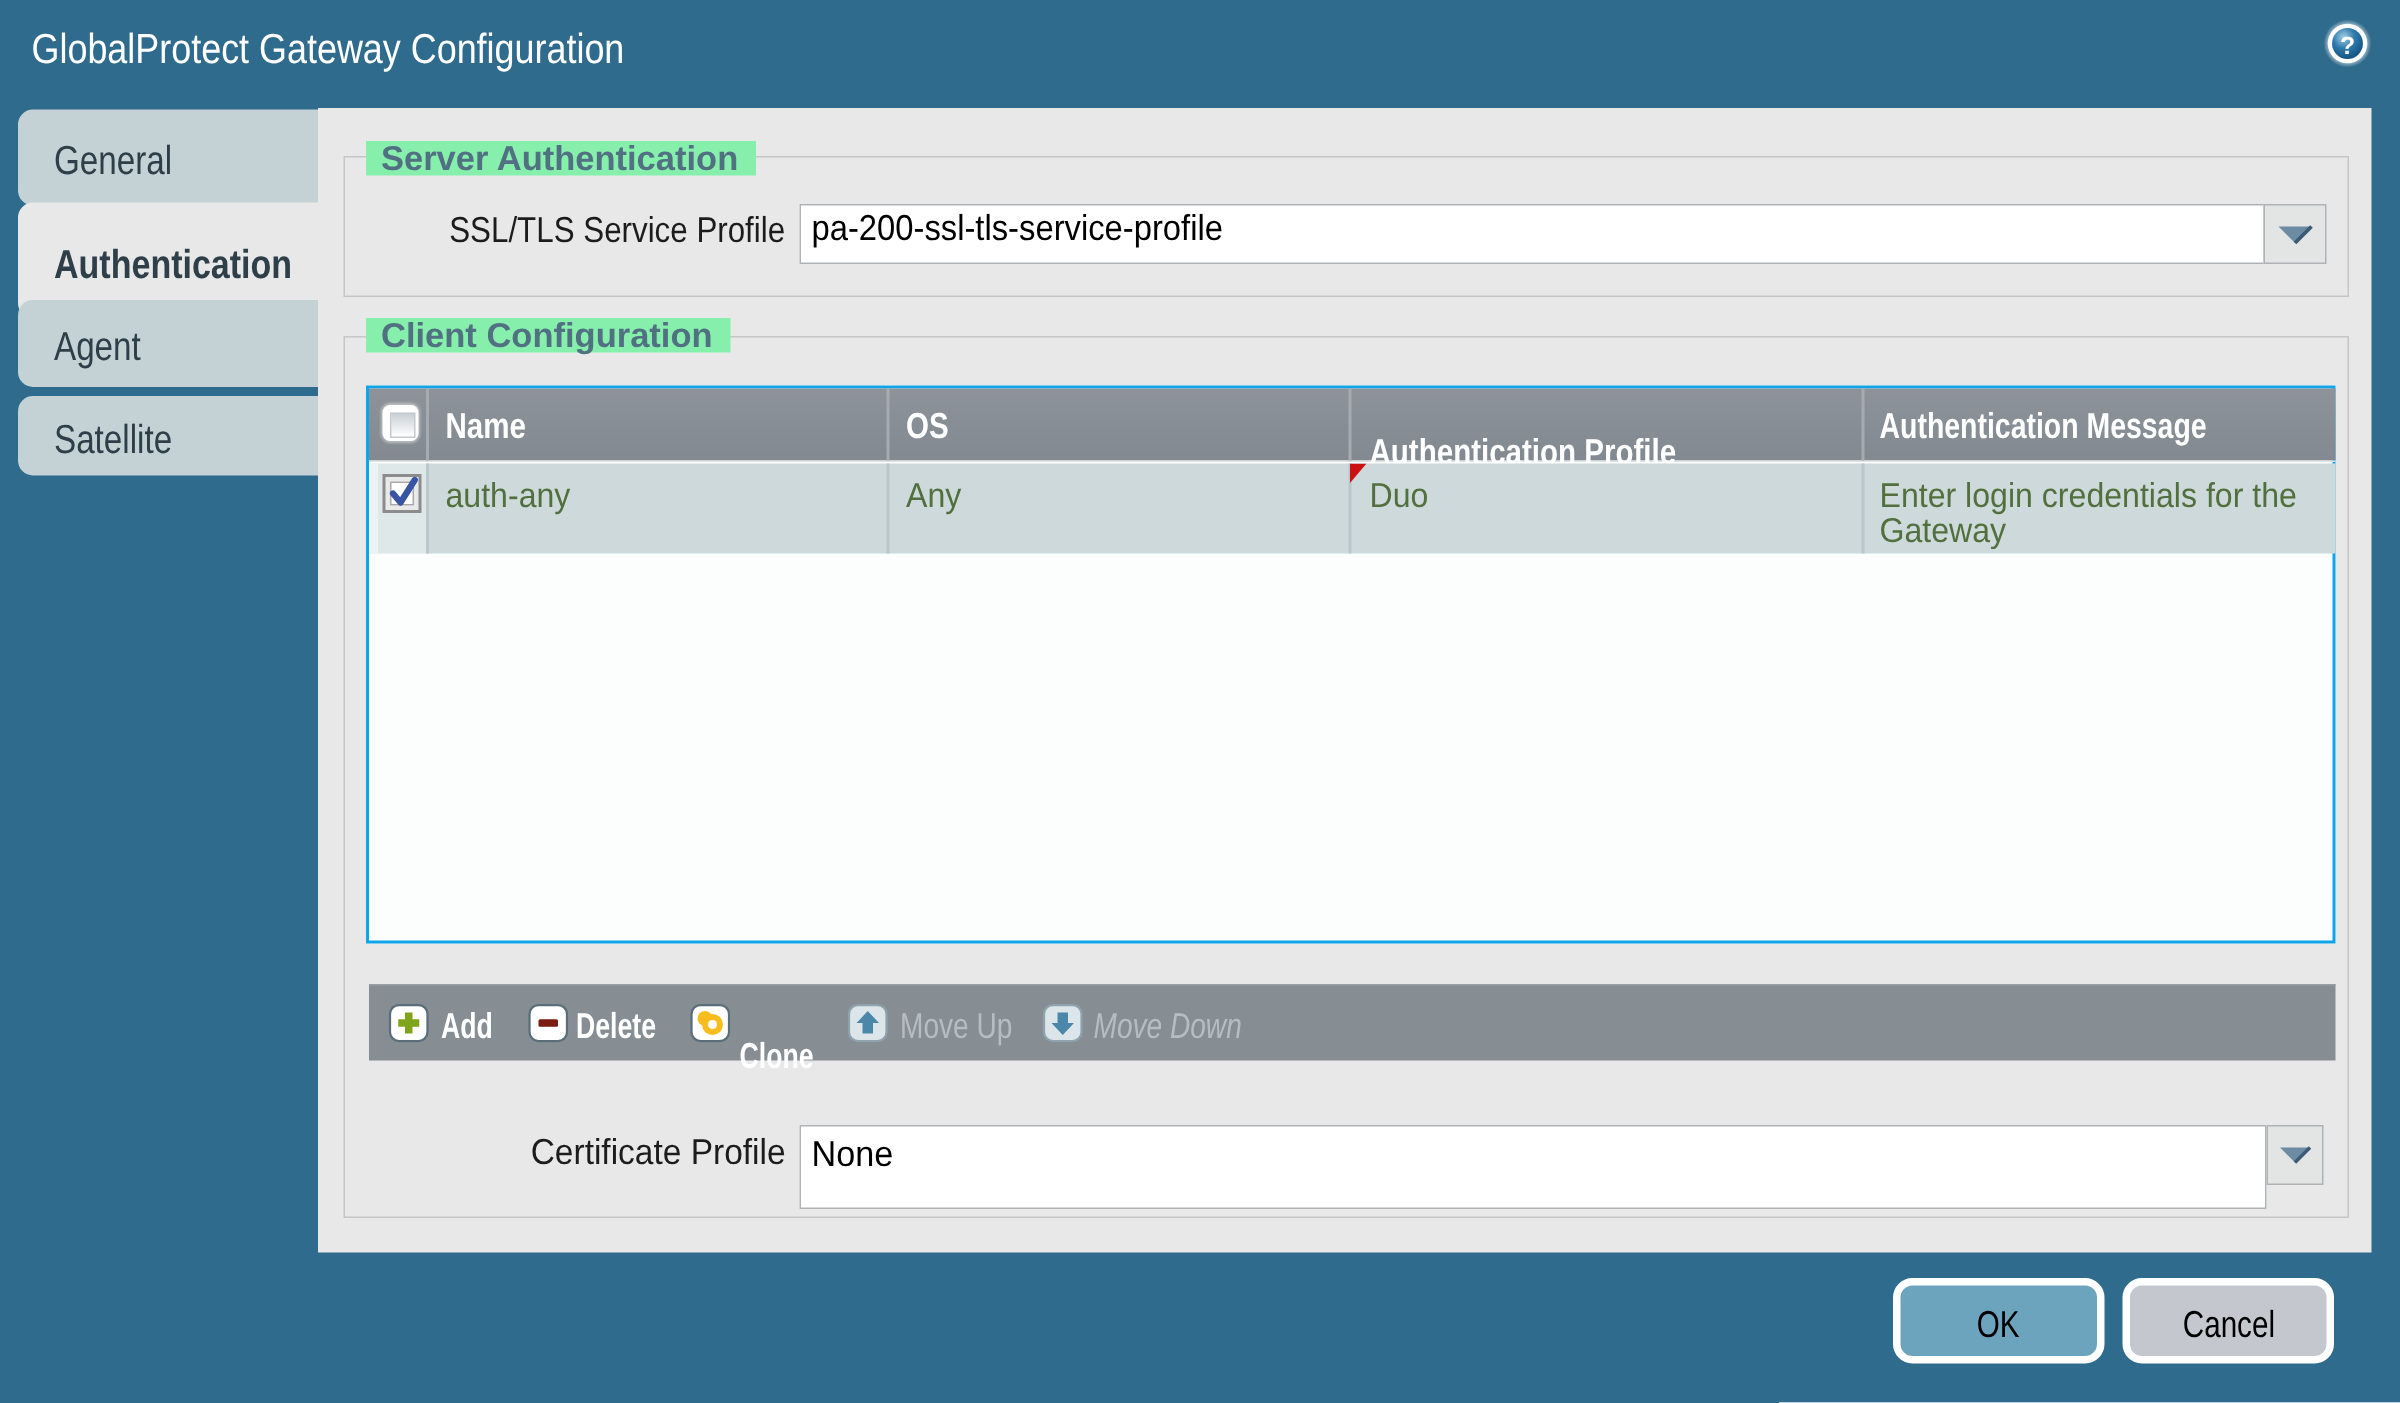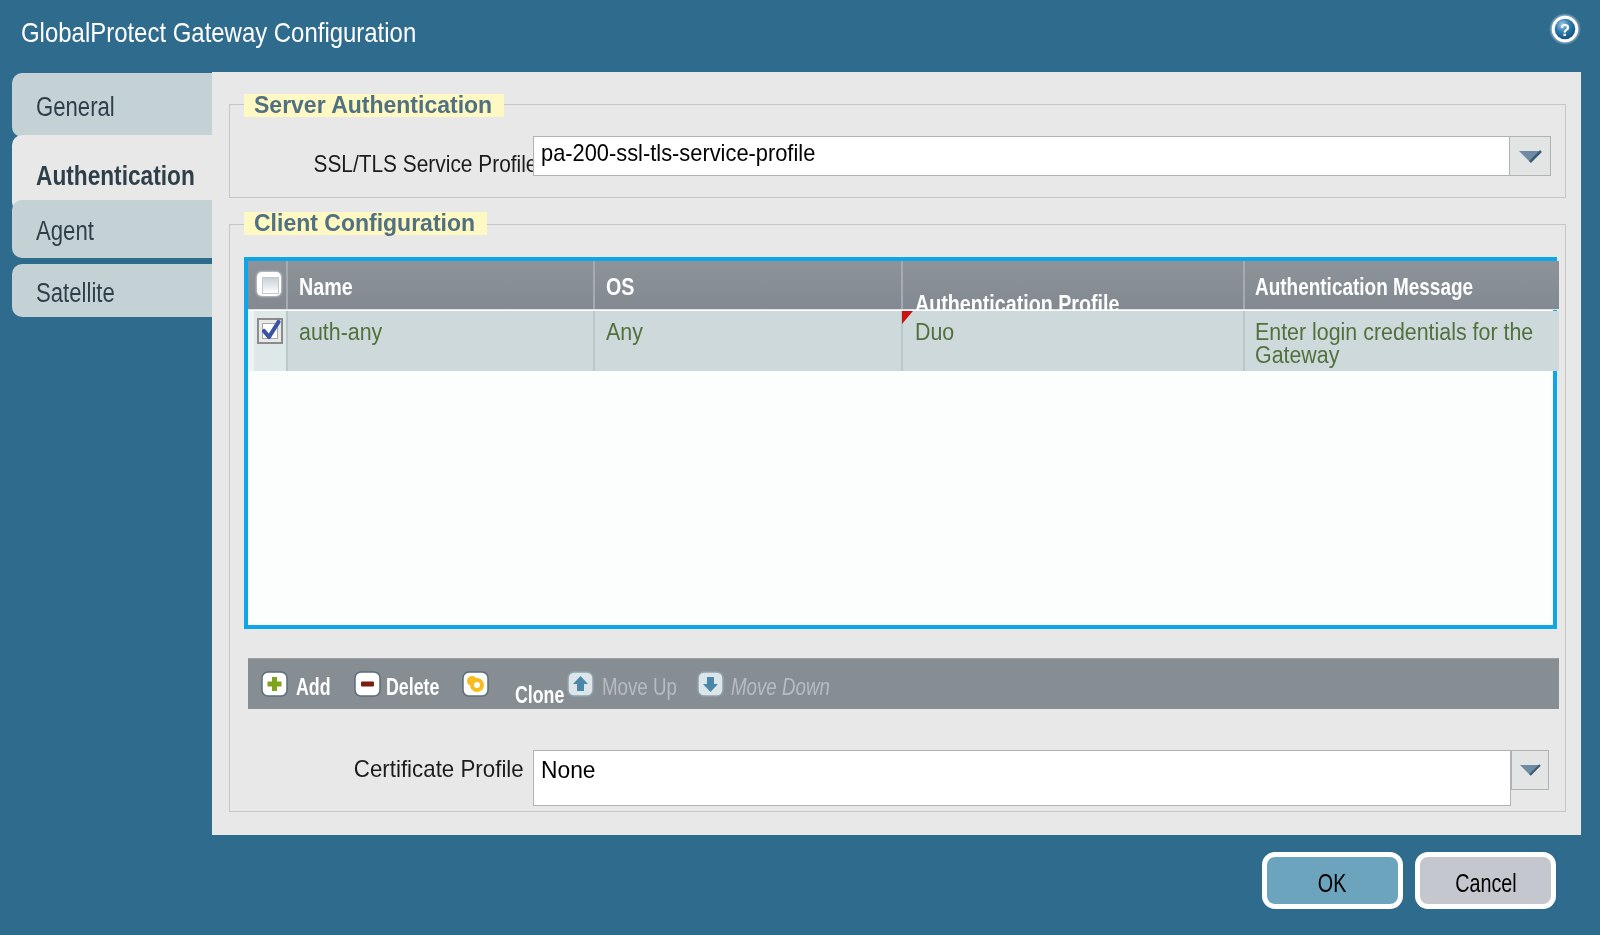--- a/index.html
+++ b/index.html
@@ -5,21 +5,21 @@
   html,body{margin:0;padding:0;}
   body{font-family:"Liberation Sans", sans-serif;}
   .stage{position:relative;width:1600px;height:935px;background:#2f6b8d;overflow:hidden;}
   .abs{position:absolute;}
   .sx{display:inline-block;transform-origin:left center;}
   .title{left:21px;top:19px;font-size:28px;line-height:28px;color:#ffffff;}
   .panel{left:212px;top:72px;width:1369px;height:763px;background:#e8e8e8;}
   .tab{left:12px;width:200px;background:#c4d2d6;border-radius:10px 0 0 10px;color:#2e3f49;font-size:27px;display:flex;align-items:center;padding-left:24px;padding-top:5px;box-sizing:border-box;}
   .tab.active{background:#e8e8e8;width:202px;border-radius:10px 0 0 10px;}
   .fieldset{border:1px solid #c6c6c6;}
-  .legend{font-size:23px;font-weight:bold;line-height:23px;color:#517082;background:#fef9c3;padding:0 12px 0 10px;}
+  .legend{font-size:23px;font-weight:bold;line-height:23px;color:#517082;background:#86efac;padding:0 12px 0 10px;}
   .flabel{font-size:24px;line-height:24px;color:#1c1c1c;text-align:right;}
   .flabel .sx{transform-origin:right center;}
   .field{background:#ffffff;border:1px solid #b0b3b5;box-sizing:border-box;font-size:24px;color:#000;}
   .ddbtn{background:#e3e4e4;border:1px solid #b0b3b5;box-sizing:border-box;display:flex;align-items:center;justify-content:center;}
   .hsep{background:#a5abb0;width:2px;}
   .hdrtxt{font-size:24px;font-weight:bold;line-height:24px;color:#ffffff;}
   .rowtxt{font-size:23px;line-height:23px;color:#52703e;}
   .tooltxt{font-size:24px;line-height:24px;font-weight:bold;color:#ffffff;}
   .tooltxt.dis{color:#b6bdc2;font-weight:400;}
 </style>
@@ -57,33 +57,33 @@
     </div>
   <div class="abs tab" style="top:200px;height:58px;">
       <span class="sx" style="transform:scaleX(0.82);">Agent</span>
     </div>
   <div class="abs tab" style="top:264px;height:53px;">
       <span class="sx" style="transform:scaleX(0.82);">Satellite</span>
     </div>
 
   <div class="abs fieldset" style="left:229px;top:104px;width:1335px;height:92px;"></div>
   <div class="abs legend" style="left:244px;top:94px;">Server Authentication</div>
-  <div class="abs flabel" style="left:242px;top:142px;width:295px;margin-top:10px;"><span class="sx" style="transform:scaleX(0.87);">SSL/TLS Service Profile</span></div>
+  <div class="abs flabel" style="left:228px;top:142px;width:295px;"><span class="sx" style="transform:scaleX(0.87);">SSL/TLS Service Profile</span></div>
   <div class="abs field" style="left:533px;top:136px;width:977px;height:40px;line-height:32px;padding-left:7px;"><span class="sx" style="transform:scaleX(0.91);">pa-200-ssl-tls-service-profile</span></div>
   <div class="abs ddbtn" style="left:1509px;top:136px;width:42px;height:40px;">
     <svg width="24" height="13" viewBox="0 0 24 13">
       <polygon points="1,1 23,1 12,12" fill="#6d8ba2"></polygon>
       <path d="M23,1 L12,12" stroke="#3a5a75" stroke-width="2.5" fill="none"></path>
     </svg>
   </div>
 
   <div class="abs fieldset" style="left:229px;top:224px;width:1335px;height:586px;"></div>
   <div class="abs legend" style="left:244px;top:212px;">Client Configuration</div>
 
-  <div class="abs" style="left:244px;top:257px;width:1313px;height:372px;border:4px solid #0ea5e9;box-sizing:border-box;background:#fcfdfd;">
+  <div class="abs" style="left:244px;top:257px;width:1313px;height:372px;border:2px solid #0ea5e9;box-sizing:border-box;background:#fcfdfd;">
 
     <div class="abs" style="left:0;top:0;width:1311px;height:48px;background:linear-gradient(#8d9399,#828990);border-bottom:1px solid #dde2e3;box-sizing:content-box;"></div>
     <div class="abs hsep" style="left:38px;top:0;height:48px;"></div>
     <div class="abs hsep" style="left:345px;top:0;height:48px;"></div>
     <div class="abs hsep" style="left:653px;top:0;height:48px;"></div>
     <div class="abs hsep" style="left:995px;top:0;height:48px;"></div>
     <div class="abs hdrtxt" style="left:51px;top:14px;"><span class="sx" style="transform:scaleX(0.82);">Name</span></div>
     <div class="abs hdrtxt" style="left:358px;top:14px;"><span class="sx" style="transform:scaleX(0.82);">OS</span></div>
     <div class="abs hdrtxt" style="left:667px;top:31px;"><span class="sx" style="transform:scaleX(0.82);">Authentication Profile</span></div>
     <div class="abs hdrtxt" style="left:1007px;top:14px;"><span class="sx" style="transform:scaleX(0.79);">Authentication Message</span></div>
@@ -125,21 +125,21 @@
       <rect x="7" y="10.5" width="13" height="5" rx="1" fill="#7b1d10"></rect>
     </svg>
     <div class="abs tooltxt" style="left:138px;top:414px;"><span class="sx" style="transform:scaleX(0.74);">Delete</span></div>
 
     <svg class="abs" style="left:214px;top:410px;" width="27" height="26" viewBox="0 0 27 26">
       <rect x="1" y="1" width="25" height="24" rx="6" fill="#ffffff" stroke="#5a6e7a" stroke-width="1.5"></rect>
       <circle cx="10" cy="10" r="5" fill="#f7bd1e"></circle>
       <circle cx="15" cy="14" r="7" fill="#f7bd1e"></circle>
       <circle cx="15" cy="14" r="3" fill="#ffffff"></circle>
     </svg>
-    <div class="abs tooltxt" style="left:247px;top:422px;margin-left:20px;"><span class="sx" style="transform:scaleX(0.74);">Clone</span></div>
+    <div class="abs tooltxt" style="left:247px;top:434px;"><span class="sx" style="transform:scaleX(0.74);">Clone</span></div>
 
     <svg class="abs" style="left:319px;top:410px;" width="27" height="26" viewBox="0 0 27 26">
       <rect x="1" y="1" width="25" height="24" rx="6" fill="#dce6ea" stroke="#8ea3ad" stroke-width="1.5"></rect>
       <path d="M13.5,5 L21,13 L17,13 L17,20 L10,20 L10,13 L6,13 Z" fill="#4a87a8"></path>
     </svg>
     <div class="abs tooltxt dis" style="left:354px;top:414px;"><span class="sx" style="transform:scaleX(0.78);">Move Up</span></div>
 
     <svg class="abs" style="left:449px;top:410px;" width="27" height="26" viewBox="0 0 27 26">
       <rect x="1" y="1" width="25" height="24" rx="6" fill="#dce6ea" stroke="#8ea3ad" stroke-width="1.5"></rect>
       <path d="M13.5,21 L21,13 L17,13 L17,6 L10,6 L10,13 L6,13 Z" fill="#4a87a8"></path>

